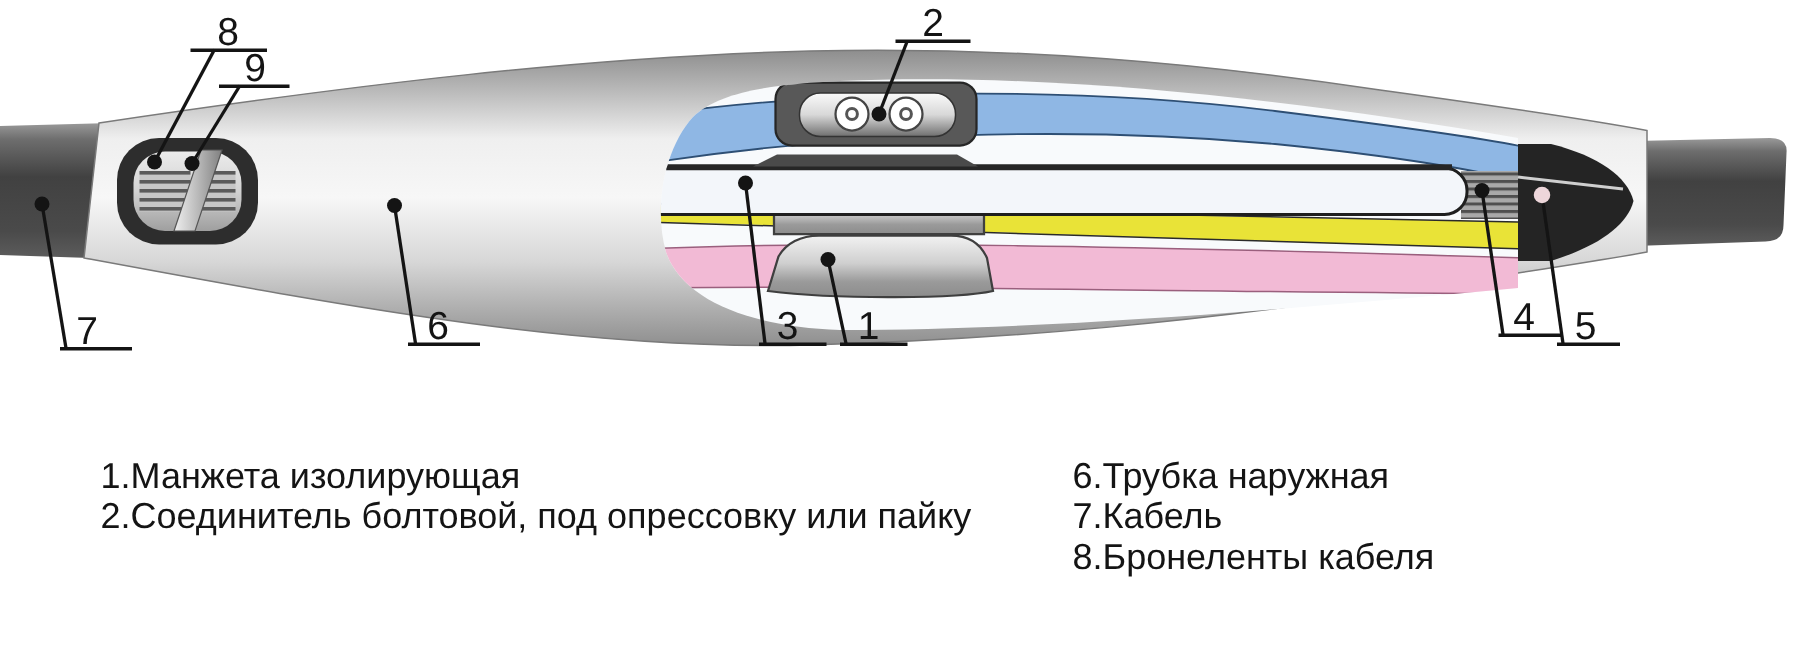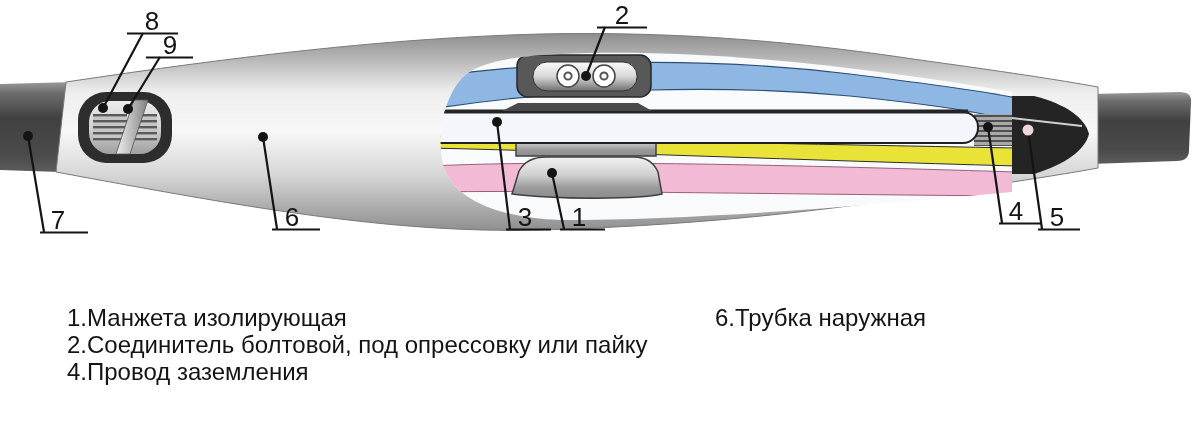--- a/index.html
+++ b/index.html
@@ -172,20 +172,21 @@
     <line x1="1028" y1="130" x2="1042" y2="229" stroke="#141414" stroke-width="2.2"></line>
     <circle cx="1028" cy="130" r="5.5" fill="#EDD6DA"></circle>
     <line x1="1038" y1="229.5" x2="1080" y2="229.5" stroke="#141414" stroke-width="2.2"></line>
     <text class="callout-num" x="1057" y="226" text-anchor="middle">5</text>
   </svg>
 
   <div class="legend">
     <div class="legend-col left">
       <div class="lg-line">1.Манжета изолирующая</div>
       <div class="lg-line">2.Соединитель болтовой, под опрессовку или пайку</div>
-      <div class="lg-line">4.Провод заземления</div>
     </div>
     <div class="legend-col right">
       <div class="lg-line">6.Трубка наружная</div>
+      <div class="lg-line">7.Кабель</div>
+      <div class="lg-line">8.Бронеленты кабеля</div>
     </div>
   </div>
 
 </div>
 
 </body></html>

